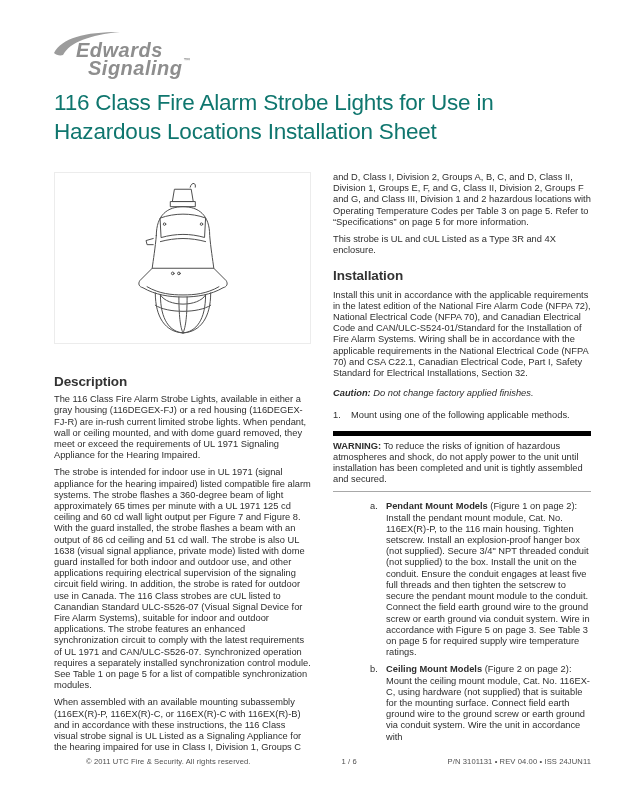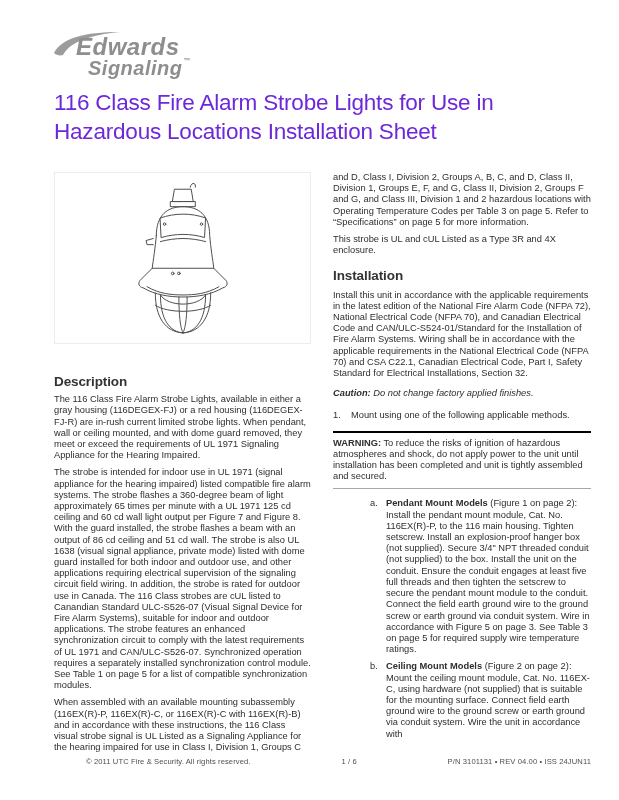--- a/index.html
+++ b/index.html
@@ -4,28 +4,28 @@
 <style>
   * { margin:0; padding:0; box-sizing:border-box; }
   html,body { background:#ffffff; }
   body { font-family:"Liberation Sans","DejaVu Sans",sans-serif; color:#2f2f2f; }
   .page { position:relative; width:619px; height:800px; background:#fff; overflow:hidden; }
 
   
   .logo { position:absolute; left:54px; top:31px; width:170px; height:56px;
           font-style:italic; font-weight:bold; color:#8e8e8e; }
   .logo .swoosh { position:absolute; left:-2px; top:0px; }
-  .logo-line1 { position:absolute; left:22px; top:2px; font-size:24px; letter-spacing:.5px; }
+  .logo-line1 { position:absolute; left:22px; top:8px; font-size:20px; letter-spacing:.5px; }
   .logo-line2 { position:absolute; left:34px; top:26px; font-size:20px; letter-spacing:.5px; }
   .logo .tm { font-size:7px; font-style:normal; vertical-align:top; margin-left:1px; }
 
   
   .title { position:absolute; left:54px; top:89px; width:540px;
            font-size:22.5px; line-height:28.5px; font-weight:400;
-           color:#6d28d9; letter-spacing:-0.2px; }
+           color:#0f766e; letter-spacing:-0.2px; }
 
   
   .columns { position:absolute; left:54px; top:172px; width:537px; display:flex; gap:22px; }
   .col { width:257px; font-size:9.3px; line-height:11.2px; color:#2e2e2e; }
   .col-right { width:258px; }
 
   .figure-frame { width:257px; height:172px; border:1px solid #ececec;
                   display:flex; align-items:center; justify-content:center; }
 
   h2.sec { font-size:13.5px; font-weight:bold; color:#333; margin:14px 0 8px 0; letter-spacing:-0.1px; }
@@ -34,21 +34,21 @@
   p.body { margin:0 0 6px 0; }
   p.body:last-child { margin-bottom:0; }
   .intro { margin-bottom:9px !important; }
   .caution { margin-bottom:11px !important;font-style:italic; }
   .b { font-weight:bold; }
 
   .step { display:flex; margin-bottom:9px; }
   .step-num { width:18px; flex:none; }
   .step-text { flex:1; }
 
-  .warning { border-top:2px solid #000000; border-bottom:1px solid #a8a8a8;
+  .warning { border-top:5px solid #000000; border-bottom:1px solid #a8a8a8;
              padding:5px 0 6px 0; margin-bottom:9px; }
 
   .mount-list { }
   .mount-item { display:flex; padding-left:37px; margin-bottom:6px; }
   .mount-letter { width:16px; flex:none; }
   .mount-text { flex:1; }
 
   
   .footer { position:absolute; left:54px; top:757px; width:537px;
             display:flex; justify-content:space-between; align-items:baseline;

